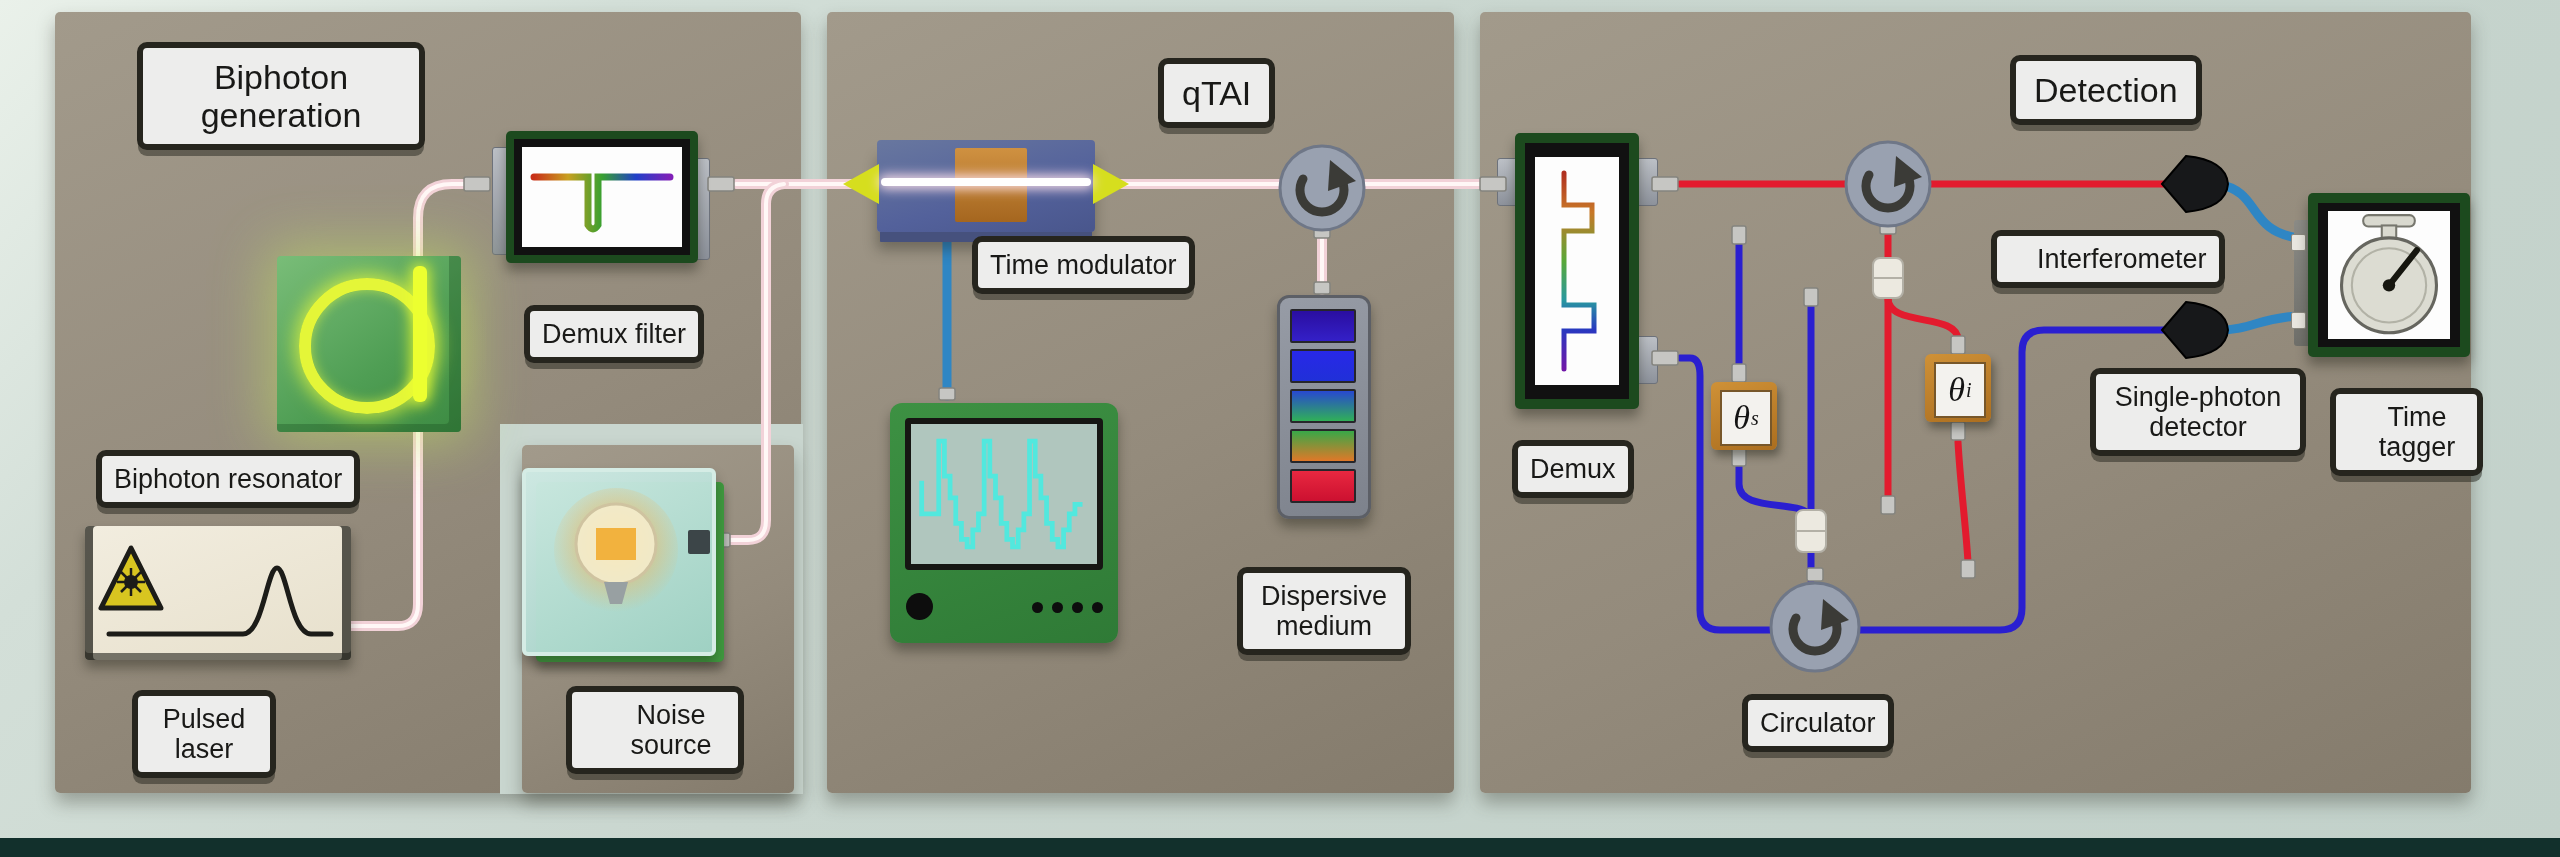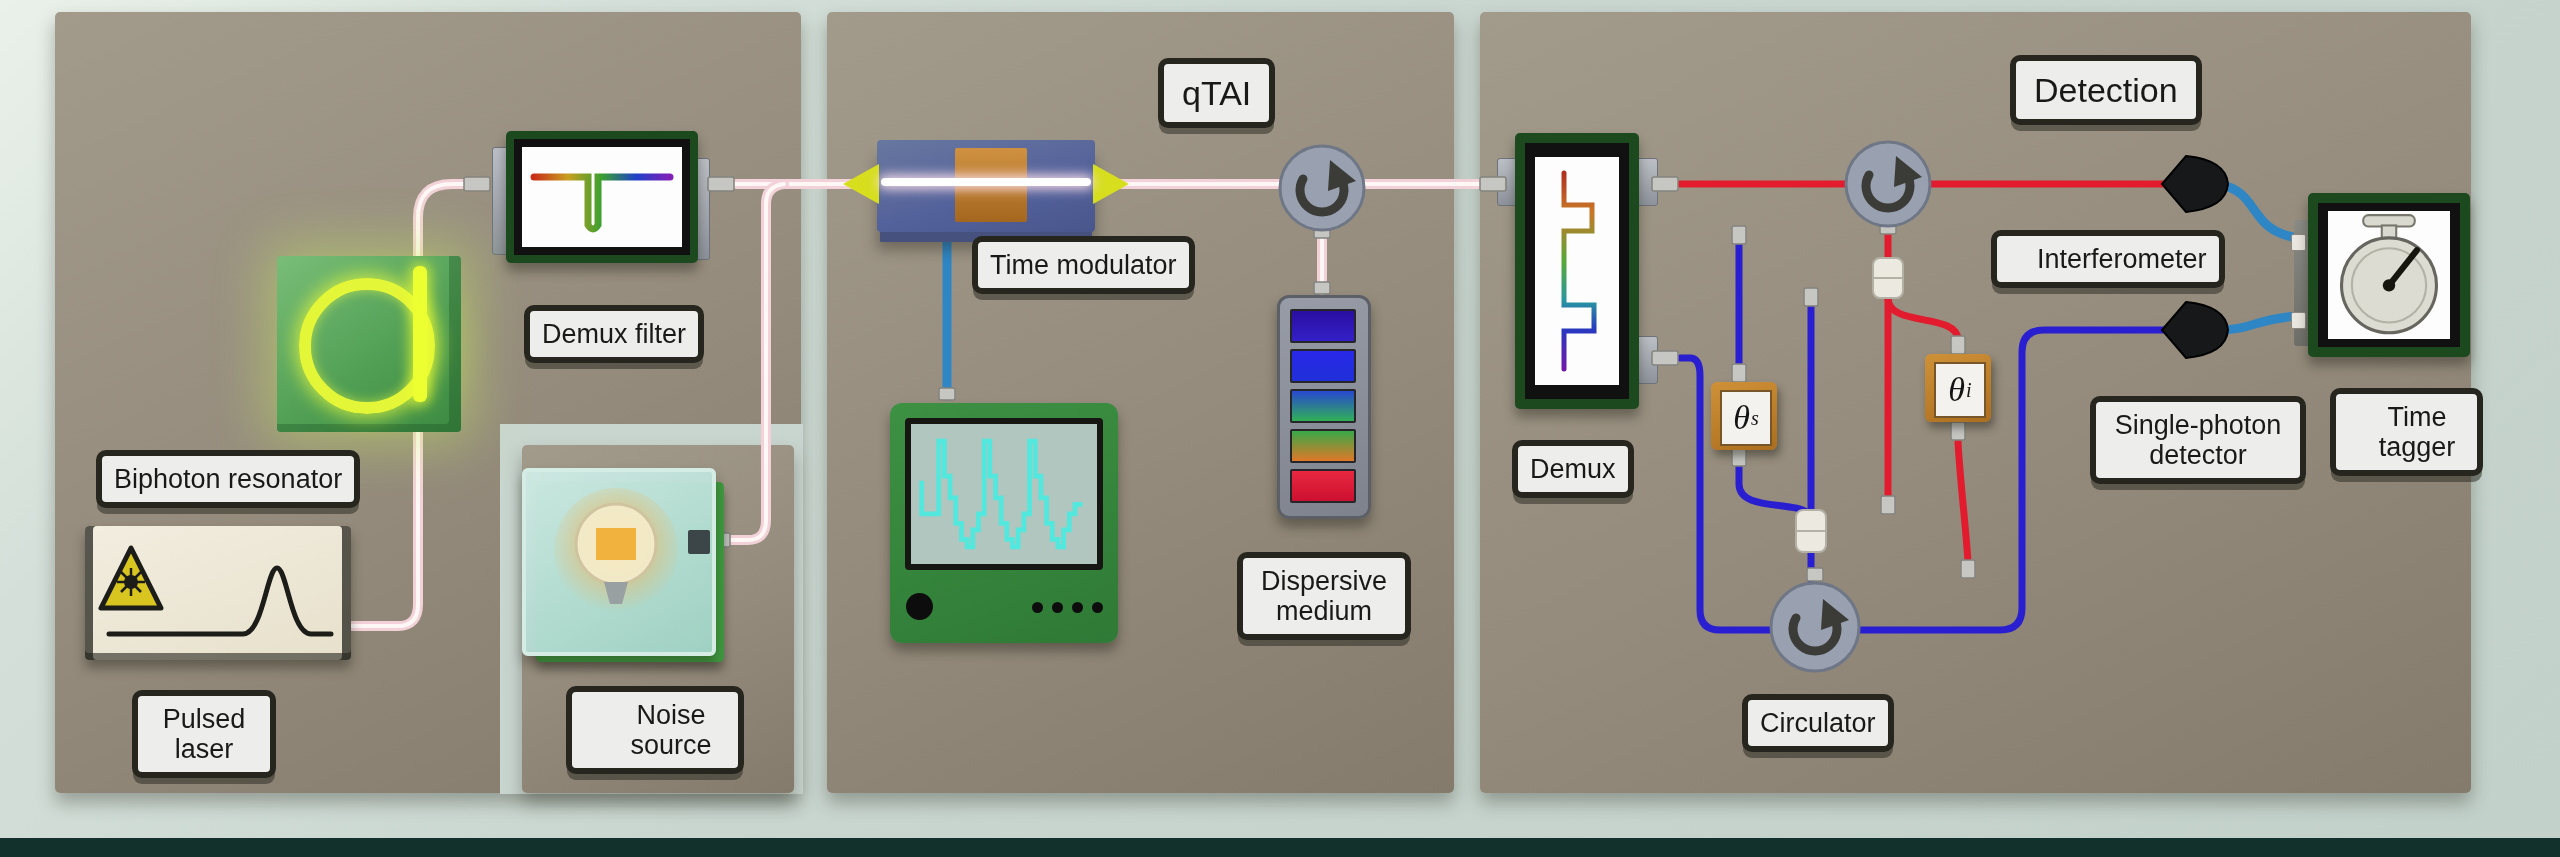--- a/index.html
+++ b/index.html
@@ -331,28 +331,29 @@
         <rect x="34" y="4" width="50" height="11" rx="5" fill="#d9d9cf" stroke="#77776e" stroke-width="2"></rect>
         <rect x="52" y="14" width="14" height="13" fill="#d9d9cf" stroke="#77776e" stroke-width="2"></rect>
         <circle cx="59" cy="72" r="46" fill="#dcdcd2" stroke="#66665f" stroke-width="3"></circle>
         <circle cx="59" cy="72" r="36" fill="none" stroke="#b2b2a6" stroke-width="2"></circle>
         <line x1="59" y1="72" x2="86" y2="38" stroke="#16160f" stroke-width="6" stroke-linecap="round"></line>
         <circle cx="59" cy="72" r="6" fill="#16160f"></circle>
       </svg>
     </div>
   </div>
 
+  <div class="label title" style="left:137px;top:42px;width:240px;">Biphoton generation</div>
   <div class="label title nowrap" style="left:1158px;top:58px;">qTAI</div>
   <div class="label title nowrap" style="left:2010px;top:55px;">Detection</div>
 
   <div class="label nowrap" style="left:524px;top:305px;">Demux filter</div>
   <div class="label nowrap" style="left:96px;top:450px;">Biphoton resonator</div>
   <div class="label" style="left:132px;top:690px;width:108px;">Pulsed laser</div>
   <div class="label" style="left:566px;top:686px;width:110px;padding-left:44px;">Noise source</div>
   <div class="label nowrap" style="left:972px;top:236px;">Time modulator</div>
-  <div class="label" style="left:1237px;top:552px;width:138px;">Dispersive medium</div>
+  <div class="label" style="left:1237px;top:567px;width:138px;">Dispersive medium</div>
   <div class="label nowrap" style="left:1512px;top:440px;">Demux</div>
   <div class="label nowrap" style="left:1991px;top:230px;padding-left:40px;">Interferometer</div>
   <div class="label nowrap" style="left:1742px;top:694px;">Circulator</div>
-  <div class="label" style="left:2090px;top:396px;width:180px;padding-left:12px;">Single-photon detector</div>
+  <div class="label" style="left:2090px;top:368px;width:180px;padding-left:12px;">Single-photon detector</div>
   <div class="label" style="left:2330px;top:388px;width:96px;padding-left:33px;">Time tagger</div>
 
 </div>
 
 </body></html>

